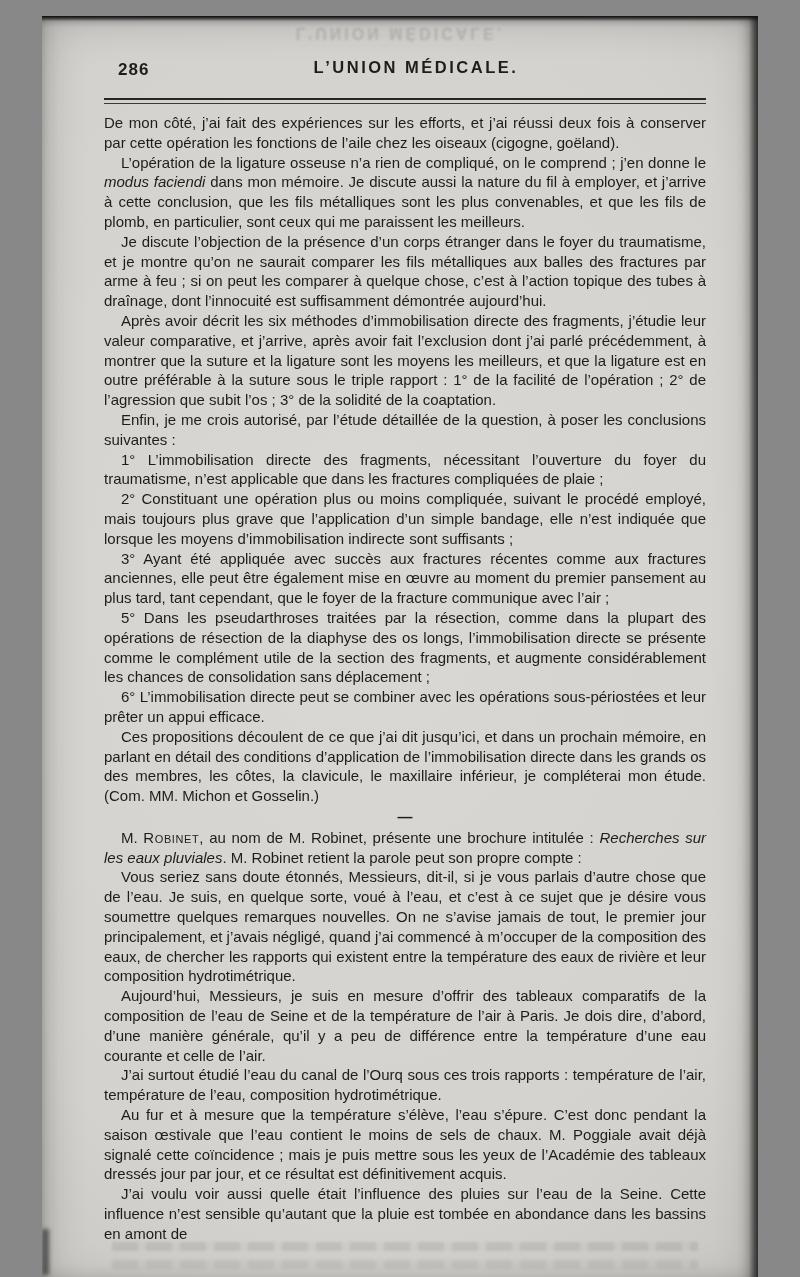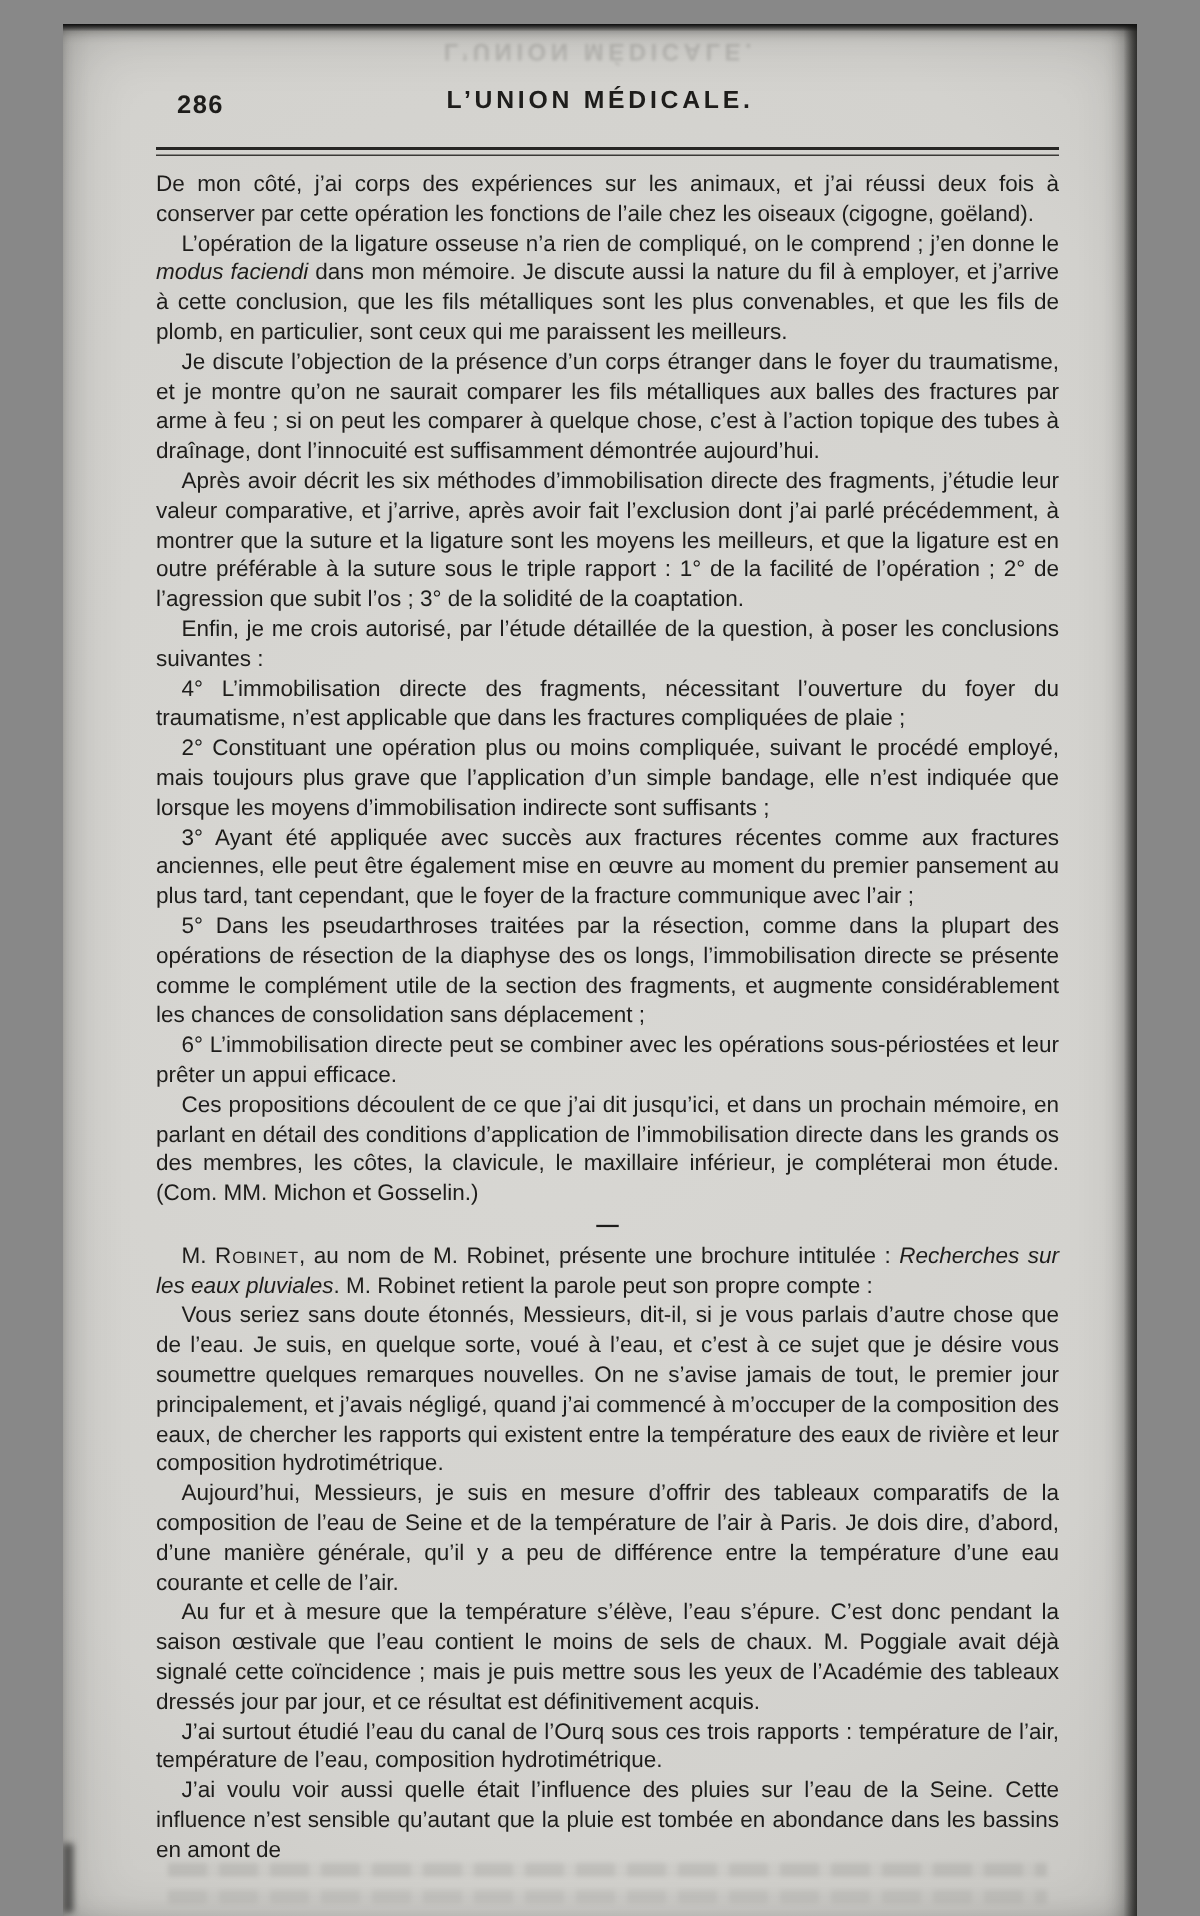--- a/index.html
+++ b/index.html
@@ -39,21 +39,21 @@
   }
   .ghost-line.g1 { bottom:42px; }
   .ghost-line.g2 { bottom:24px; opacity:.22; }
 
   .page-header { position:relative; height:30px; margin-top:42px; }
   .page-number {
     position:absolute; left:76px; top:2px;
     font-size:17px; font-weight:bold; letter-spacing:1px;
   }
   .journal-title {
-    position:absolute; left:0; width:100%; top:0;
+    position:absolute; left:16px; width:100%; top:0;
     text-align:center; font-size:16.5px; font-weight:bold; letter-spacing:2.5px;
   }
   .header-rule {
     margin: 10px 52px 0 62px;
     height: 3px;
     border-top: 2px solid #27262
 4;
     border-top: 2px solid #272624;
     border-bottom: 1px solid #3a3936;
   }
@@ -89,35 +89,35 @@
   <div class="ghost-line g1"></div>
   <div class="ghost-line g2"></div>
 
   <div class="page-header">
     <span class="page-number">286</span>
     <span class="journal-title">L’UNION MÉDICALE.</span>
   </div>
   <div class="header-rule"></div>
 
   <div class="body-text">
-    <p>De mon côté, j’ai corps des expériences sur les animaux, et j’ai réussi deux fois à conserver par cette opération les fonctions de l’aile chez les oiseaux (cigogne, goëland).</p>
+    <p>De mon côté, j’ai fait des expériences sur les efforts, et j’ai réussi deux fois à conserver par cette opération les fonctions de l’aile chez les oiseaux (cigogne, goëland).</p>
     <p class="indent"><span>L’opération de la ligature osseuse n’a rien de compliqué, on le comprend ; j’en donne le </span><span class="seg-i">modus faciendi</span><span> dans mon mémoire. Je discute aussi la nature du fil à employer, et j’arrive à cette conclusion, que les fils métalliques sont les plus convenables, et que les fils de plomb, en particulier, sont ceux qui me paraissent les meilleurs.</span></p>
     <p class="indent">Je discute l’objection de la présence d’un corps étranger dans le foyer du traumatisme, et je montre qu’on ne saurait comparer les fils métalliques aux balles des fractures par arme à feu ; si on peut les comparer à quelque chose, c’est à l’action topique des tubes à draînage, dont l’innocuité est suffisamment démontrée aujourd’hui.</p>
     <p class="indent">Après avoir décrit les six méthodes d’immobilisation directe des fragments, j’étudie leur valeur comparative, et j’arrive, après avoir fait l’exclusion dont j’ai parlé précédemment, à montrer que la suture et la ligature sont les moyens les meilleurs, et que la ligature est en outre préférable à la suture sous le triple rapport : 1° de la facilité de l’opération ; 2° de l’agression que subit l’os ; 3° de la solidité de la coaptation.</p>
     <p class="indent">Enfin, je me crois autorisé, par l’étude détaillée de la question, à poser les conclusions suivantes :</p>
-    <p class="indent">4° L’immobilisation directe des fragments, nécessitant l’ouverture du foyer du traumatisme, n’est applicable que dans les fractures compliquées de plaie ;</p>
+    <p class="indent">1° L’immobilisation directe des fragments, nécessitant l’ouverture du foyer du traumatisme, n’est applicable que dans les fractures compliquées de plaie ;</p>
     <p class="indent">2° Constituant une opération plus ou moins compliquée, suivant le procédé employé, mais toujours plus grave que l’application d’un simple bandage, elle n’est indiquée que lorsque les moyens d’immobilisation indirecte sont suffisants ;</p>
     <p class="indent">3° Ayant été appliquée avec succès aux fractures récentes comme aux fractures anciennes, elle peut être également mise en œuvre au moment du premier pansement au plus tard, tant cependant, que le foyer de la fracture communique avec l’air ;</p>
     <p class="indent">5° Dans les pseudarthroses traitées par la résection, comme dans la plupart des opérations de résection de la diaphyse des os longs, l’immobilisation directe se présente comme le complément utile de la section des fragments, et augmente considérablement les chances de consolidation sans déplacement ;</p>
     <p class="indent">6° L’immobilisation directe peut se combiner avec les opérations sous-périostées et leur prêter un appui efficace.</p>
     <p class="indent">Ces propositions découlent de ce que j’ai dit jusqu’ici, et dans un prochain mémoire, en parlant en détail des conditions d’application de l’immobilisation directe dans les grands os des membres, les côtes, la clavicule, le maxillaire inférieur, je compléterai mon étude. (Com. MM. Michon et Gosselin.)</p>
 
     <div class="section-separator">—</div>
 
     <p class="indent"><span>M. </span><span class="seg-sc">Robinet</span><span>, au nom de M. Robinet, présente une brochure intitulée : </span><span class="seg-i">Recherches sur les eaux pluviales</span><span>. M. Robinet retient la parole peut son propre compte :</span></p>
     <p class="indent">Vous seriez sans doute étonnés, Messieurs, dit-il, si je vous parlais d’autre chose que de l’eau. Je suis, en quelque sorte, voué à l’eau, et c’est à ce sujet que je désire vous soumettre quelques remarques nouvelles. On ne s’avise jamais de tout, le premier jour principalement, et j’avais négligé, quand j’ai commencé à m’occuper de la composition des eaux, de chercher les rapports qui existent entre la température des eaux de rivière et leur composition hydrotimétrique.</p>
     <p class="indent">Aujourd’hui, Messieurs, je suis en mesure d’offrir des tableaux comparatifs de la composition de l’eau de Seine et de la température de l’air à Paris. Je dois dire, d’abord, d’une manière générale, qu’il y a peu de différence entre la température d’une eau courante et celle de l’air.</p>
+    <p class="indent">J’ai surtout étudié l’eau du canal de l’Ourq sous ces trois rapports : température de l’air, température de l’eau, composition hydrotimétrique.</p>
     <p class="indent">Au fur et à mesure que la température s’élève, l’eau s’épure. C’est donc pendant la saison œstivale que l’eau contient le moins de sels de chaux. M. Poggiale avait déjà signalé cette coïncidence ; mais je puis mettre sous les yeux de l’Académie des tableaux dressés jour par jour, et ce résultat est définitivement acquis.</p>
-    <p class="indent">J’ai surtout étudié l’eau du canal de l’Ourq sous ces trois rapports : température de l’air, température de l’eau, composition hydrotimétrique.</p>
     <p class="indent">J’ai voulu voir aussi quelle était l’influence des pluies sur l’eau de la Seine. Cette influence n’est sensible qu’autant que la pluie est tombée en abondance dans les bassins en amont de</p>
   </div>
 
 </div>
 
 </body></html>

